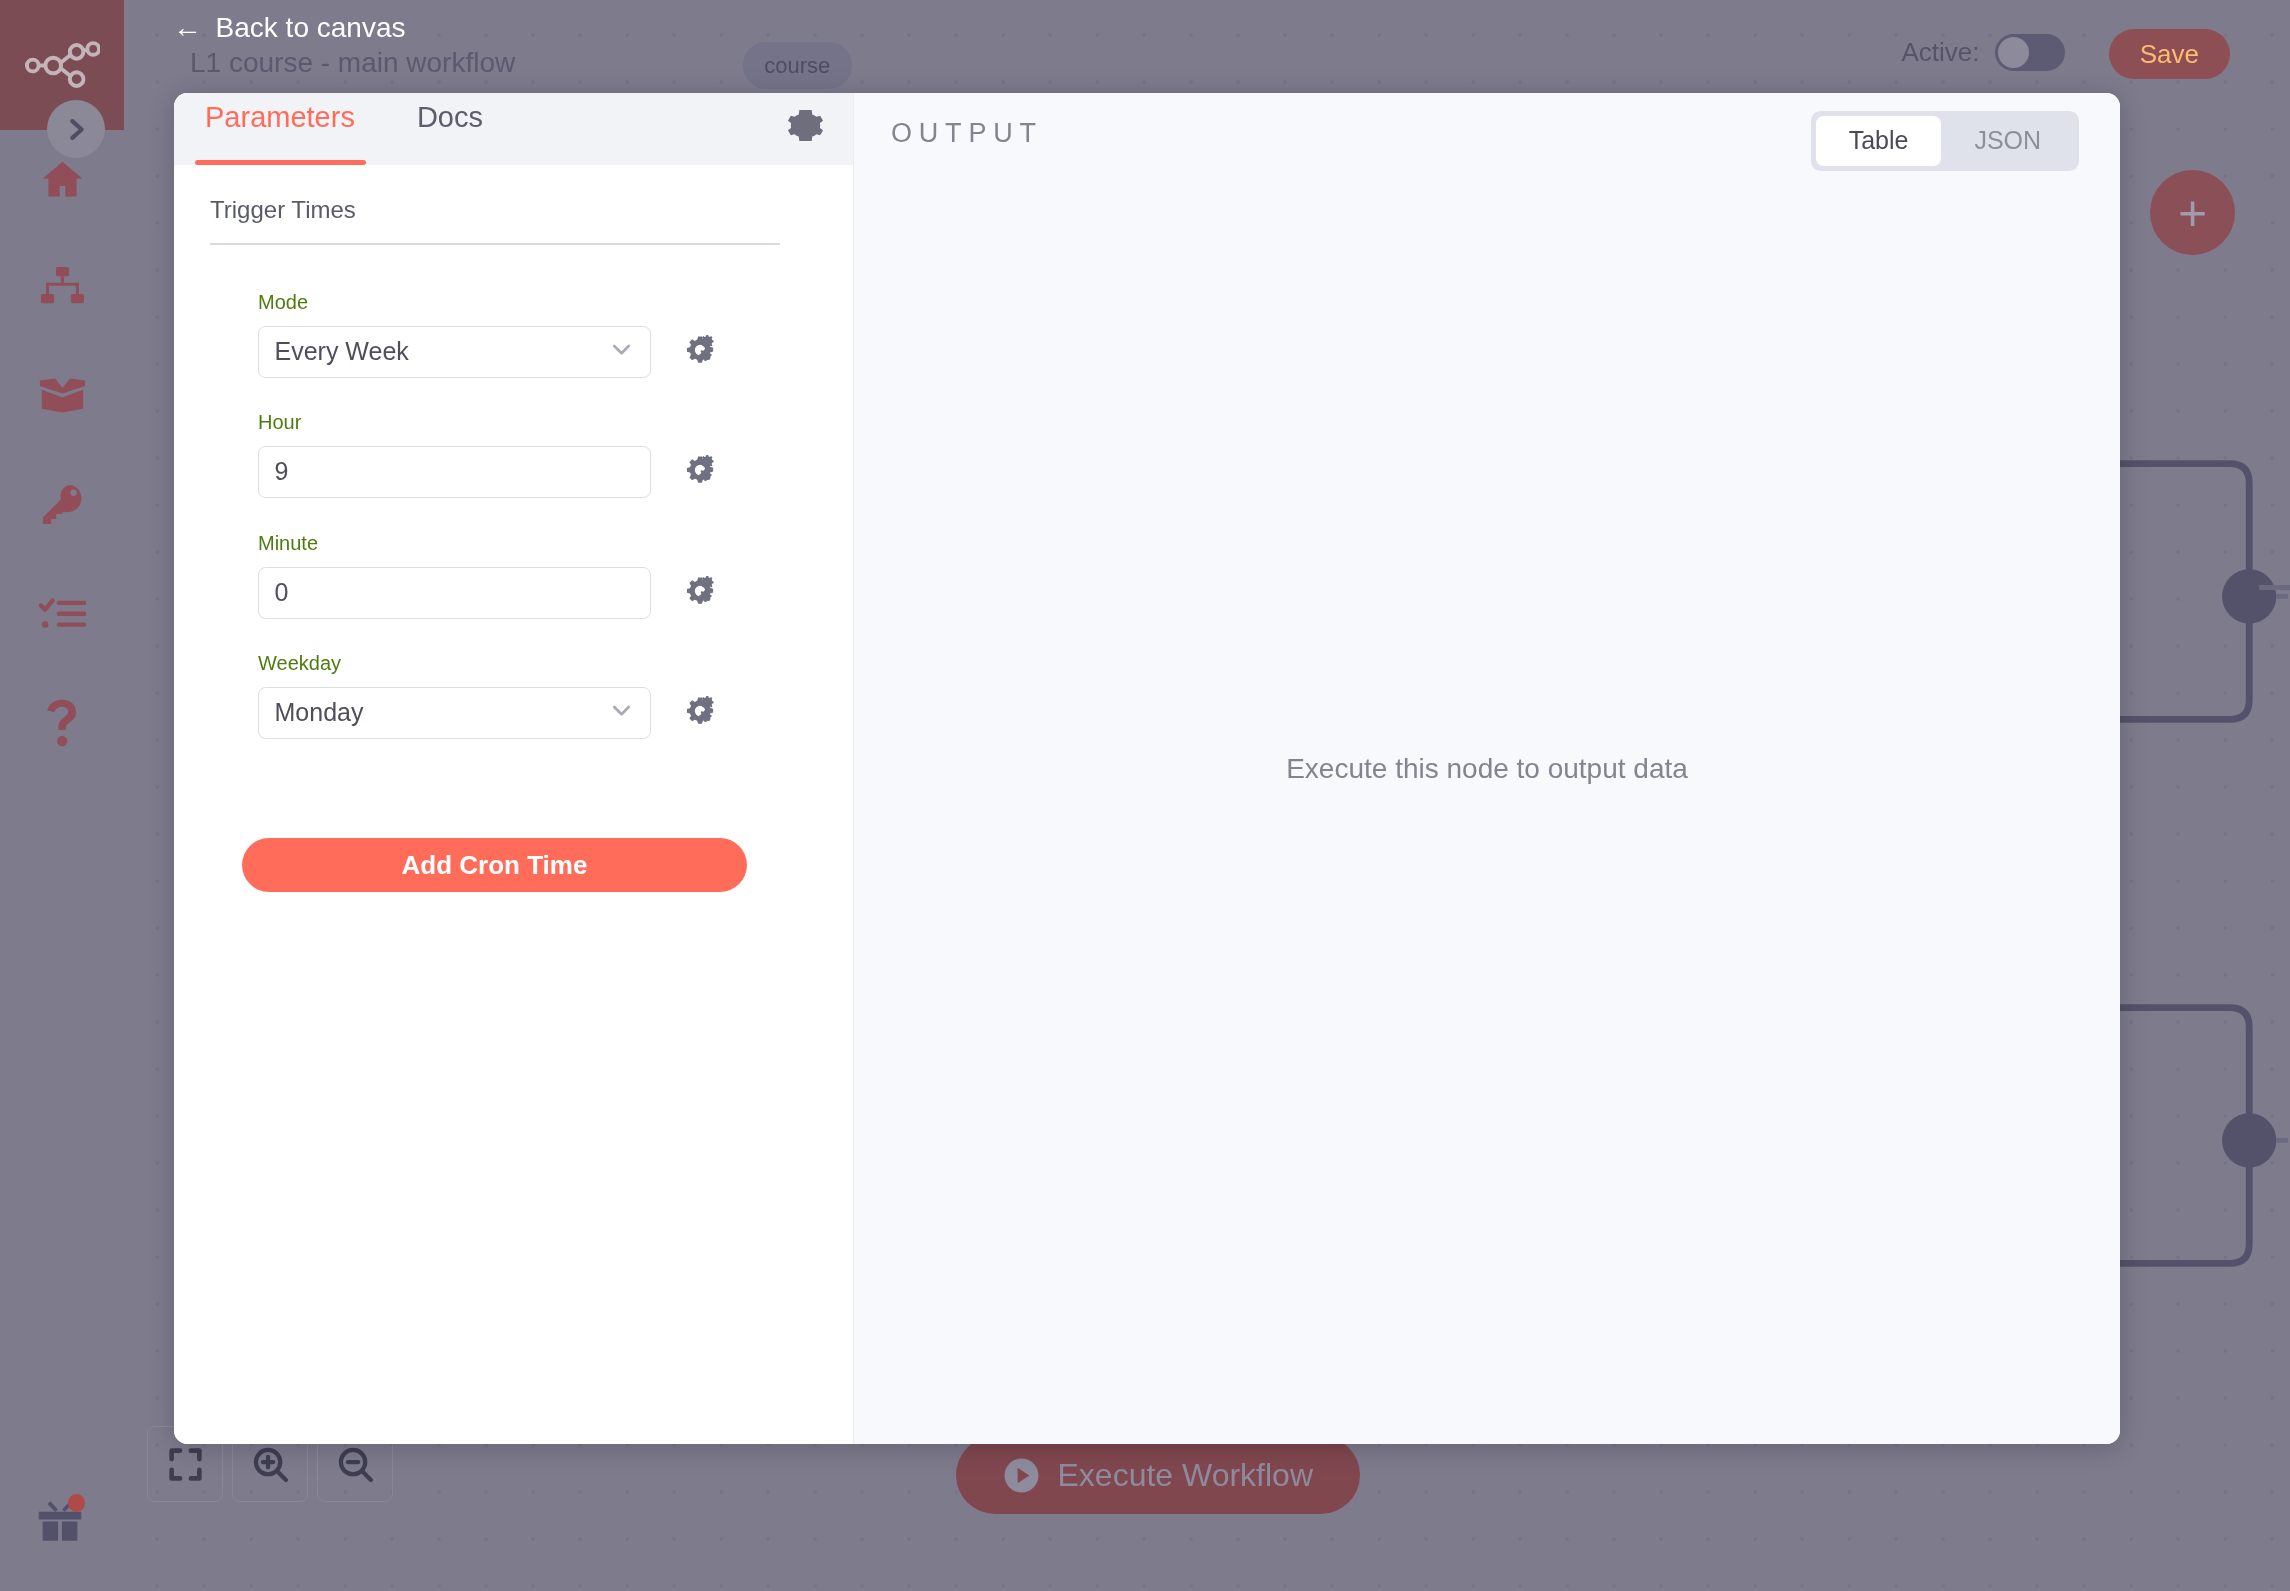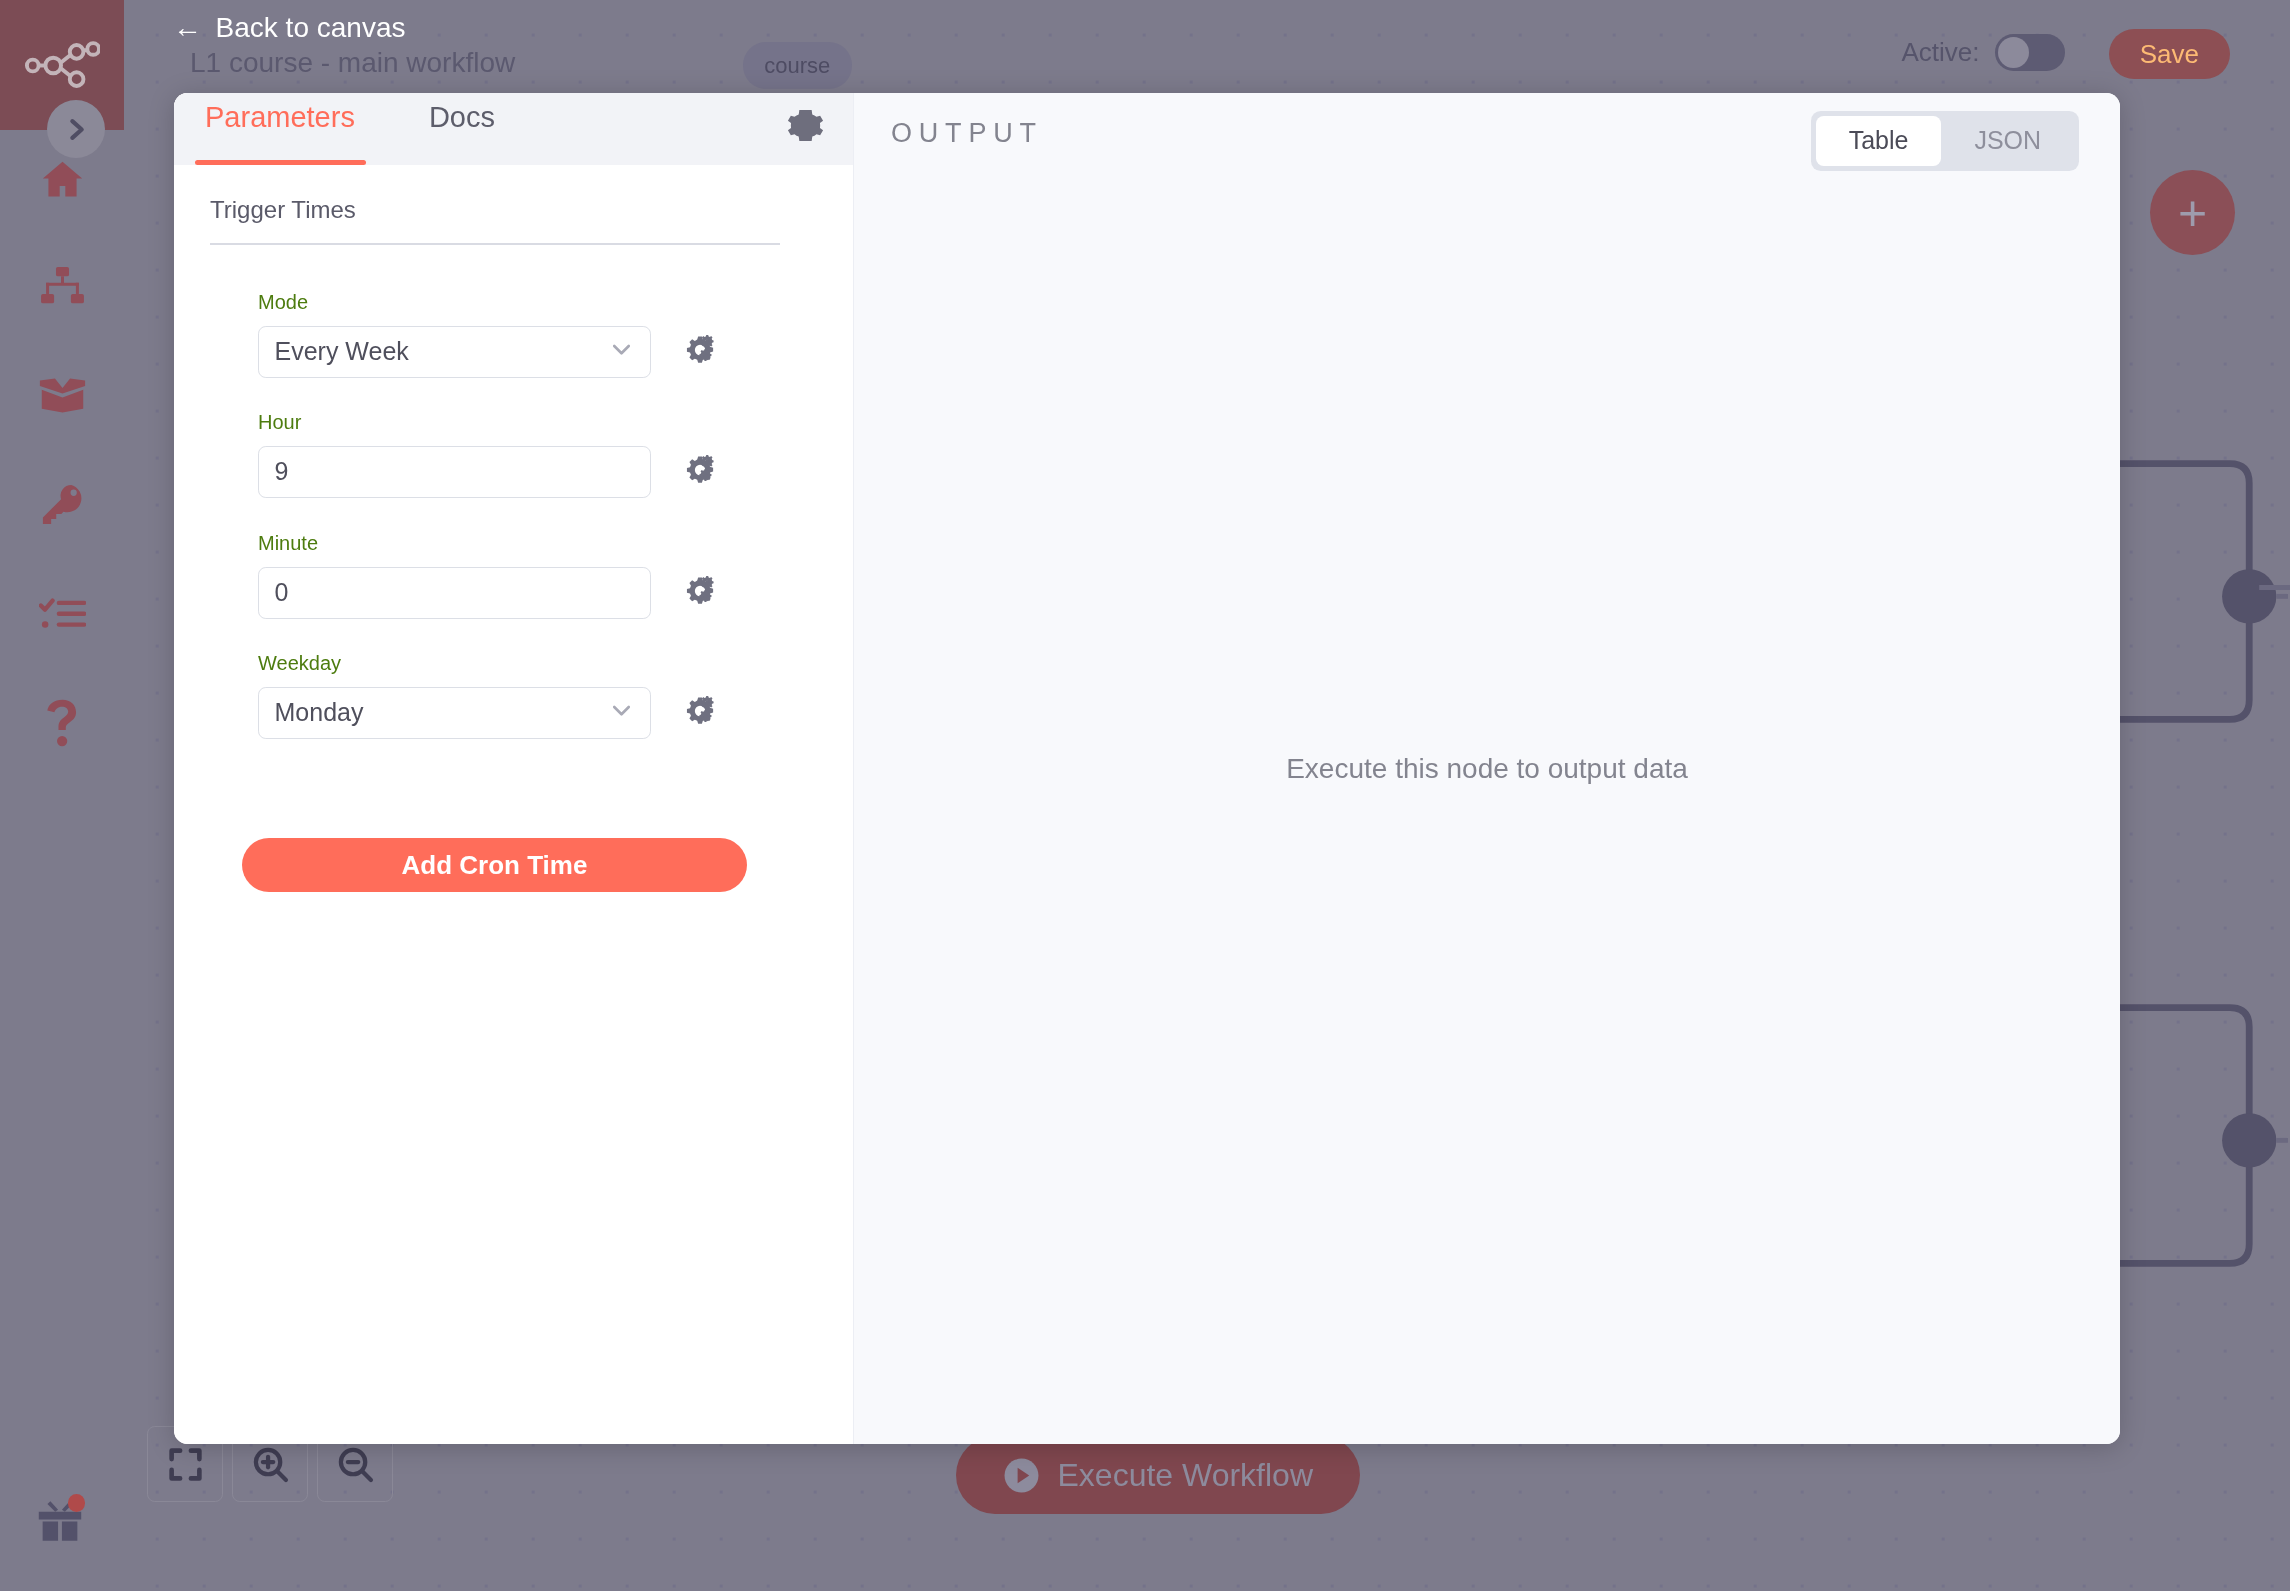--- a/index.html
+++ b/index.html
@@ -238,21 +238,21 @@
     border: none;
     font-family: "Liberation Sans", sans-serif;
   }
   #tabs-bar {
     height: 72px;
     background: #f2f3f7;
     position: relative;
     display: flex;
     align-items: flex-start;
     padding-left: 31px;
-    gap: 12px;
+    gap: 0;
   }
   .tab {
     font-size: 29px;
     padding: 7.8px 25px 0 0;
     margin-right: 37px;
     color: #5d5d6b;
     position: relative;
     height: 72px;
   }
   .tab.active { color: #ff6d5a; }

